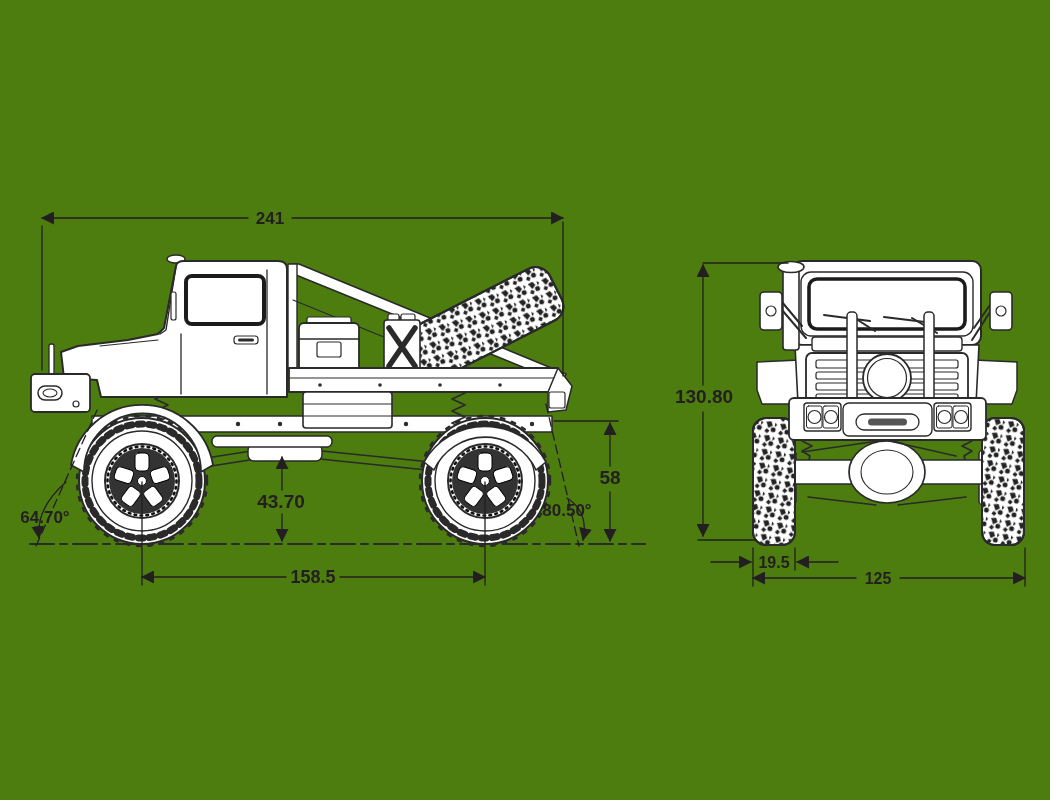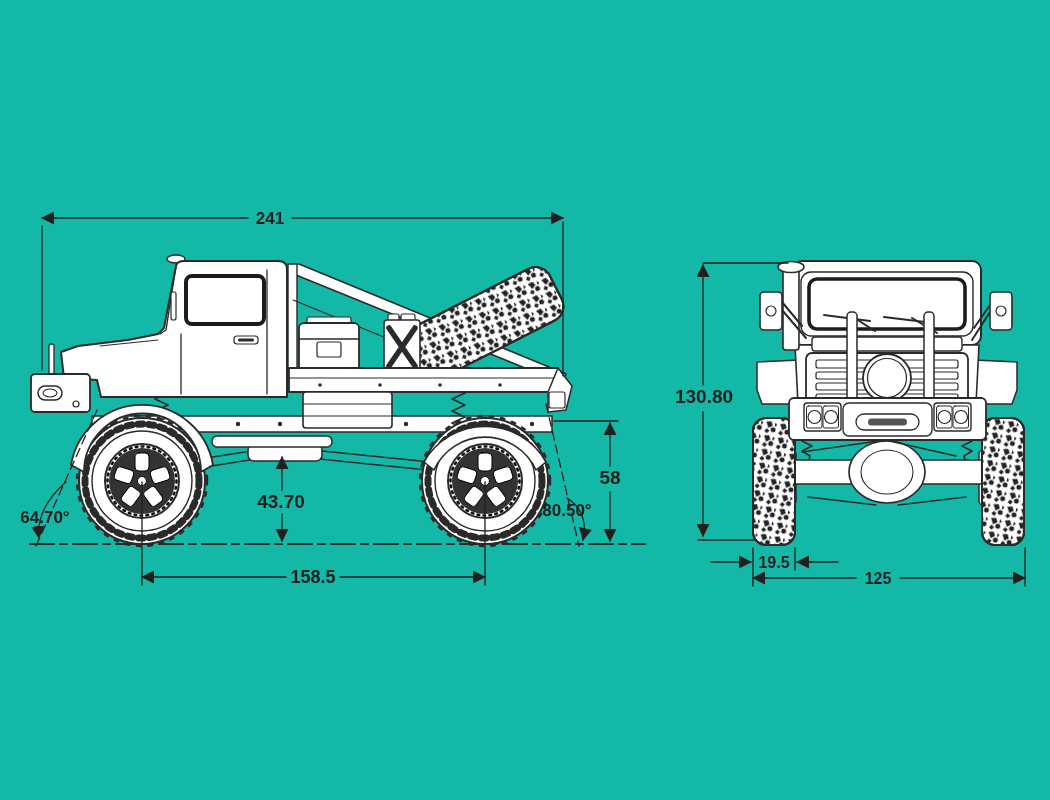--- a/index.html
+++ b/index.html
@@ -1,16 +1,16 @@
 <!DOCTYPE html>
 <html><head>
 <meta charset="utf-8">
 <style>
   html,body{margin:0;padding:0;background:#ffffff;}
-  .canvas{position:relative;width:1050px;height:800px;background:#14b8a6;overflow:hidden;
+  .canvas{position:relative;width:1050px;height:800px;background:#4d7c0f;overflow:hidden;
           font-family:"Liberation Sans", sans-serif;}
   svg{display:block;}
   text.dim{font-family:"Liberation Sans", sans-serif;font-weight:bold;fill:#231f20;}
 </style>
 </head>
 <body>
 
 <div class="canvas">
 <svg width="1050" height="800" viewBox="0 0 1050 800">
   <defs>

